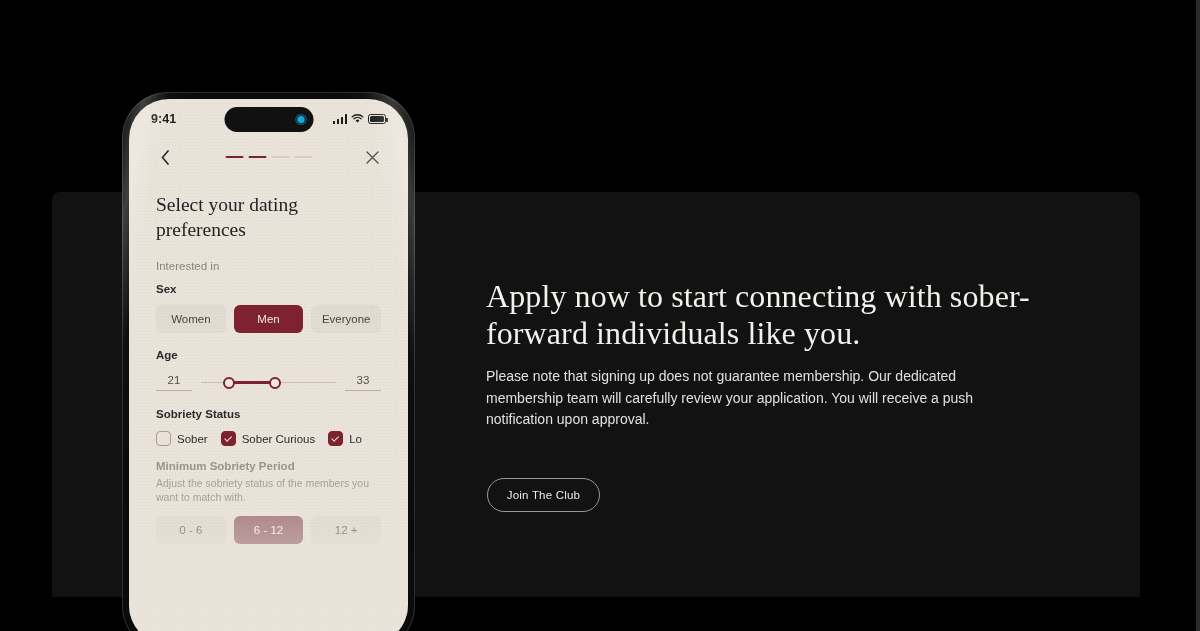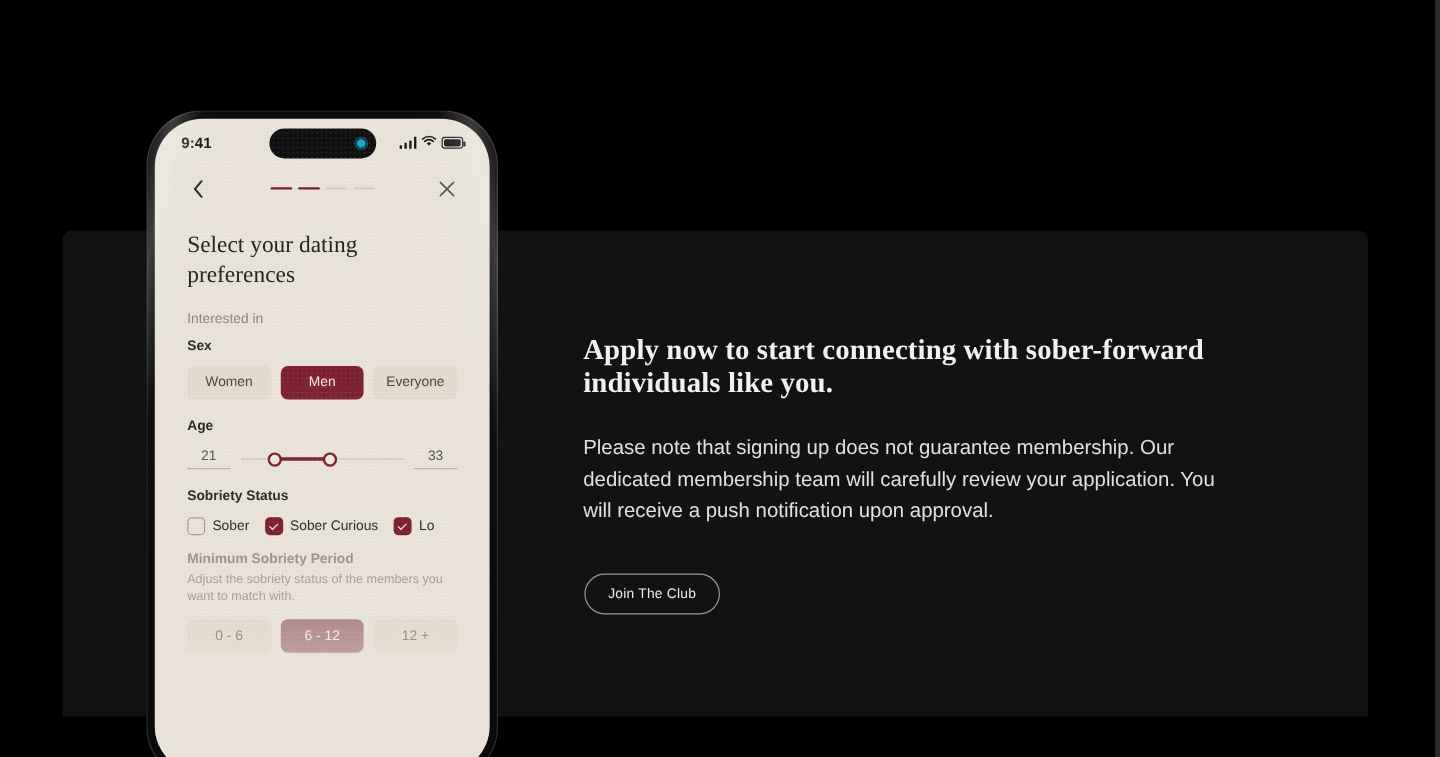--- a/index.html
+++ b/index.html
@@ -25,29 +25,29 @@
   }
 
   
   .copy {
     position:absolute;
     left:486px; top:278px;
     width:560px;
   }
   .headline {
     font-family:"Liberation Serif", serif;
-    font-size:24px;
+    font-size:32px;
     line-height:1.17;
     color:#f4f1ec;
-    font-weight:700;
+    font-weight:400;
     letter-spacing:.1px;
   }
   .subcopy {
-    margin-top:26px;
-    font-size:17px;
+    margin-top:13px;
+    font-size:14px;
     line-height:1.55;
     color:#e2e0dc;
     width:540px;
   }
   .cta {
     position:absolute;
     left:487px; top:478px;
     width:113px; height:34px;
     border:1px solid #9a9791;
     border-radius:17px;

